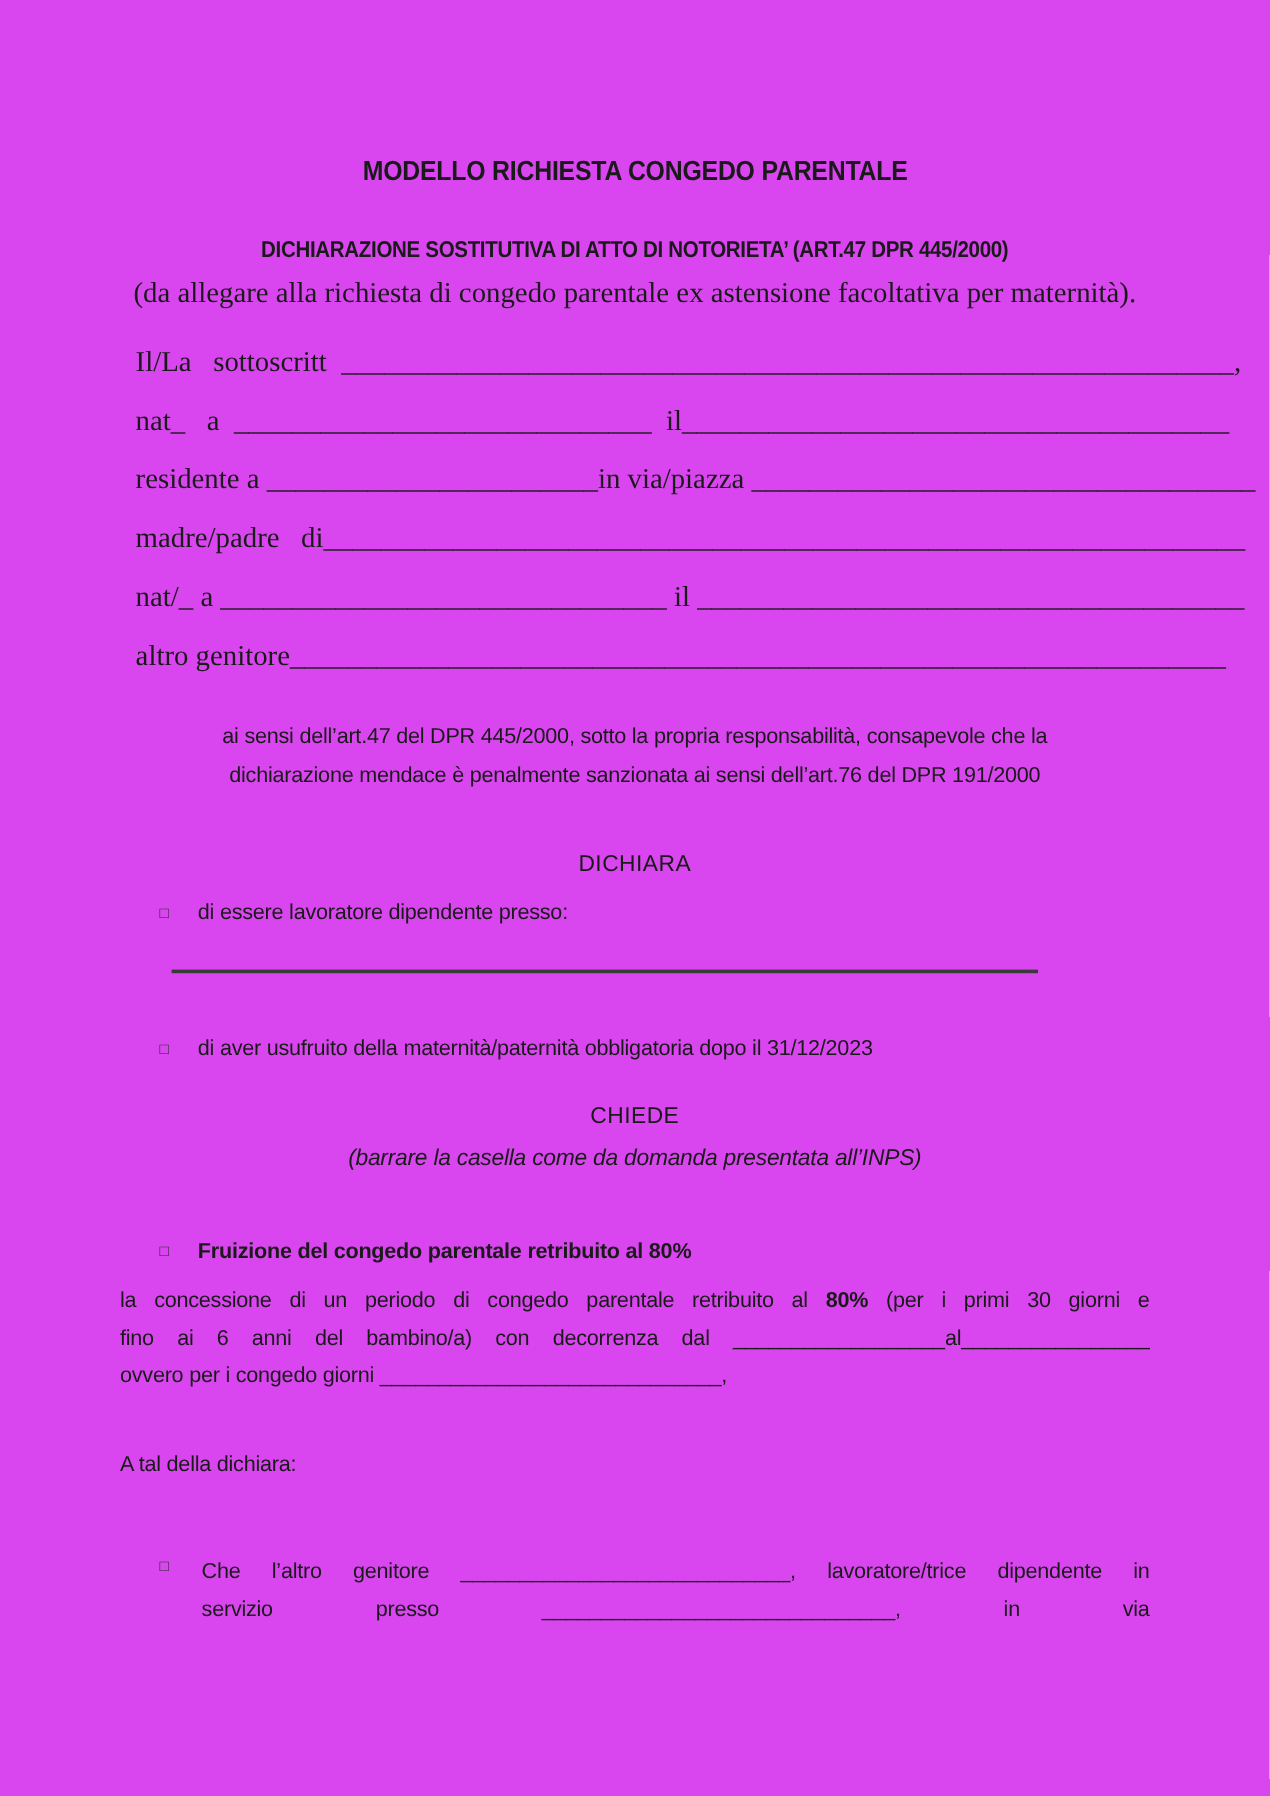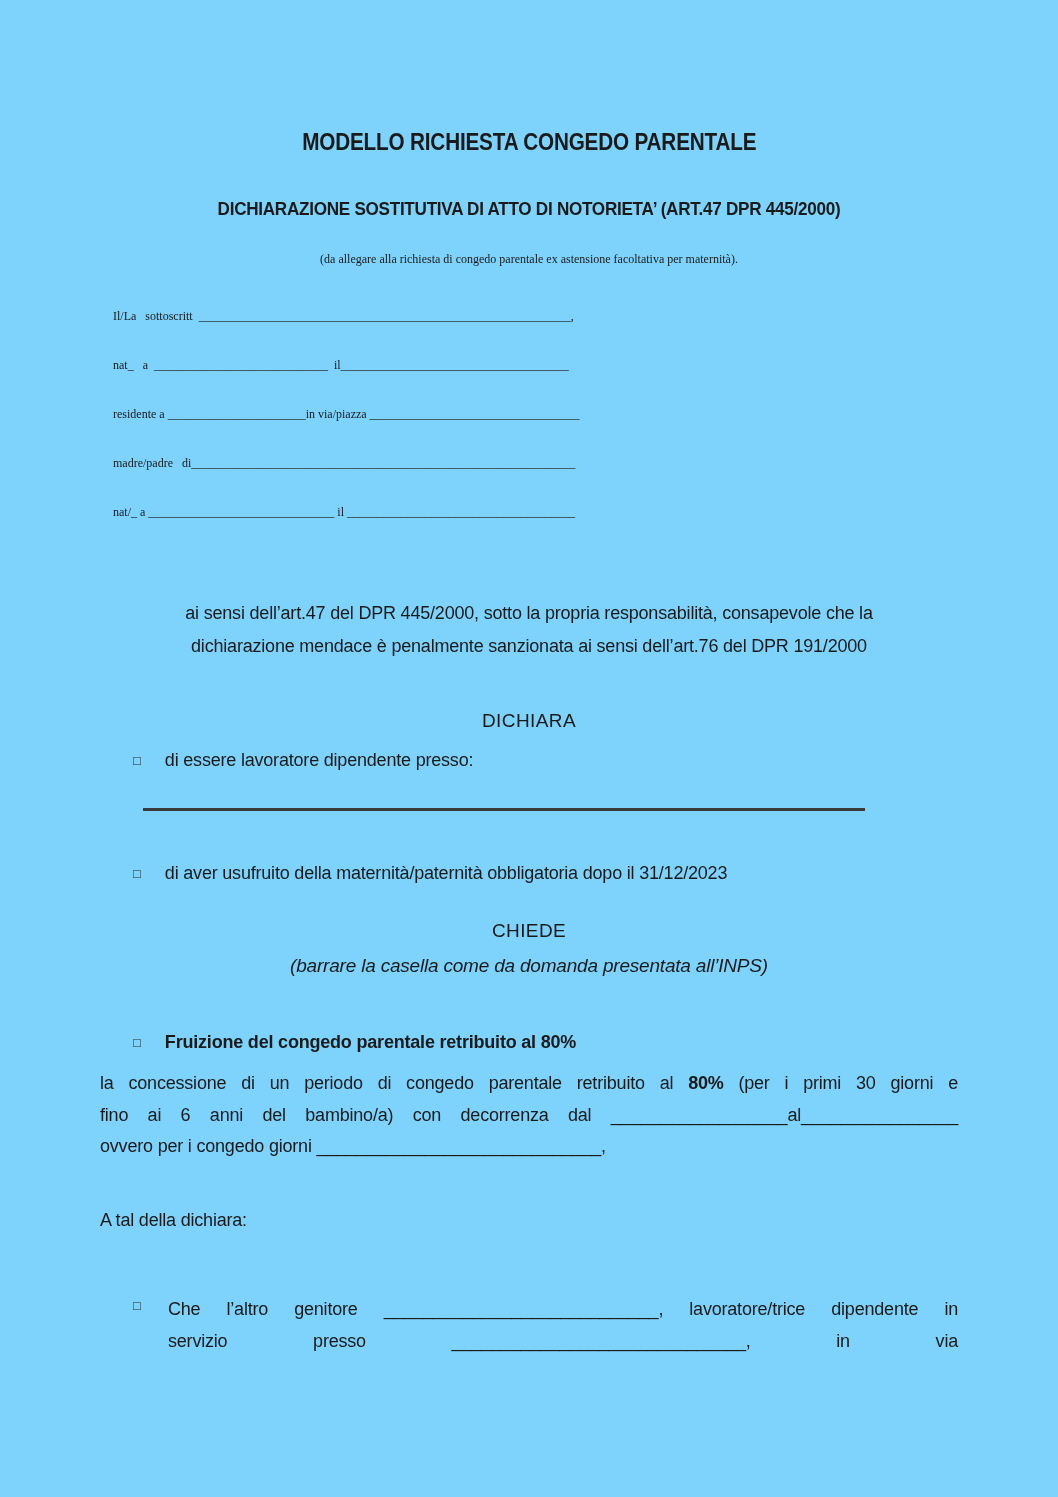--- a/index.html
+++ b/index.html
@@ -1,30 +1,30 @@
 <!DOCTYPE html>
 <html><head>
 <meta charset="utf-8">
 <style>
   html,body{margin:0;padding:0;background:#e8e8e8;}
   .page{
     position:relative;
     width:1058px;height:1497px;
     margin:0 auto;
-    background:#7dd3fc;
+    background:#d946ef;
     color:#1a1a1a;
     font-family:"Liberation Sans",sans-serif;
     overflow:hidden;
   }
   .abs{position:absolute;}
   .center{left:0;width:100%;text-align:center;}
   .condensed{display:inline-block;transform:scaleX(0.9);transform-origin:50% 50%;}
   .title{font-weight:bold;font-size:23px;letter-spacing:-0.2px;}
   .subtitle{font-weight:bold;font-size:19px;letter-spacing:-0.3px;}
-  .serif{font-family:"Liberation Serif",serif;font-size:12px;white-space:nowrap;margin-top:20px;}
+  .serif{font-family:"Liberation Serif",serif;font-size:24px;white-space:nowrap;}
   .sans{font-size:18px;letter-spacing:-0.2px;line-height:26px;}
   .heading{font-size:19px;letter-spacing:0.4px;}
   .italic{font-style:italic;font-size:19px;letter-spacing:-0.2px;}
   .bold{font-weight:bold;}
   .bullet{display:flex;align-items:baseline;}
   .cbx{font-size:13px;color:#2d2d2d;margin-right:24px;position:relative;top:-1px;flex:0 0 auto;}
   .fillrule{border-bottom:3px solid #3a3a3a;height:0;}
   .just{text-align:justify;text-align-last:justify;}
   .pline{line-height:31px;}
   .b4line{line-height:32px;}
@@ -42,20 +42,21 @@
     <span class="subtitle condensed">DICHIARAZIONE SOSTITUTIVA DI ATTO DI NOTORIETA’ (ART.47 DPR 445/2000)</span>
   </div>
   <div class="abs center serif" style="top:232px;">(da allegare alla richiesta di congedo parentale ex astensione facoltativa per maternità).</div>
 
   
   <div class="abs serif" style="top:289px;left:113px;width:800px;">Il/La&nbsp;&nbsp;&nbsp;sottoscritt&nbsp;&nbsp;______________________________________________________________,</div>
   <div class="abs serif" style="top:387px;left:113px;width:800px;">residente a _______________________in via/piazza&nbsp;___________________________________</div>
   <div class="abs serif" style="top:338px;left:113px;width:800px;">nat_&nbsp;&nbsp;&nbsp;a&nbsp;&nbsp;_____________________________&nbsp;&nbsp;il______________________________________</div>
   <div class="abs serif" style="top:485px;left:113px;width:800px;">nat/_ a _______________________________ il ______________________________________</div>
   <div class="abs serif" style="top:436px;left:113px;width:800px;">madre/padre&nbsp;&nbsp;&nbsp;di________________________________________________________________</div>
+  <div class="abs serif" style="top:534px;left:113px;width:800px;">altro genitore_________________________________________________________________</div>
 
   
   <div class="abs center sans" style="top:600px;">ai sensi dell’art.47 del DPR 445/2000, sotto la propria responsabilità, consapevole che la</div>
   <div class="abs center sans" style="top:633px;">dichiarazione mendace è penalmente sanzionata ai sensi dell’art.76 del DPR 191/2000</div>
 
   
   <div class="abs center sans heading" style="top:708px;">DICHIARA</div>
 
   <div class="abs bullet" style="top:747px;left:133px;width:820px;">
     <span class="cbx">□</span>

